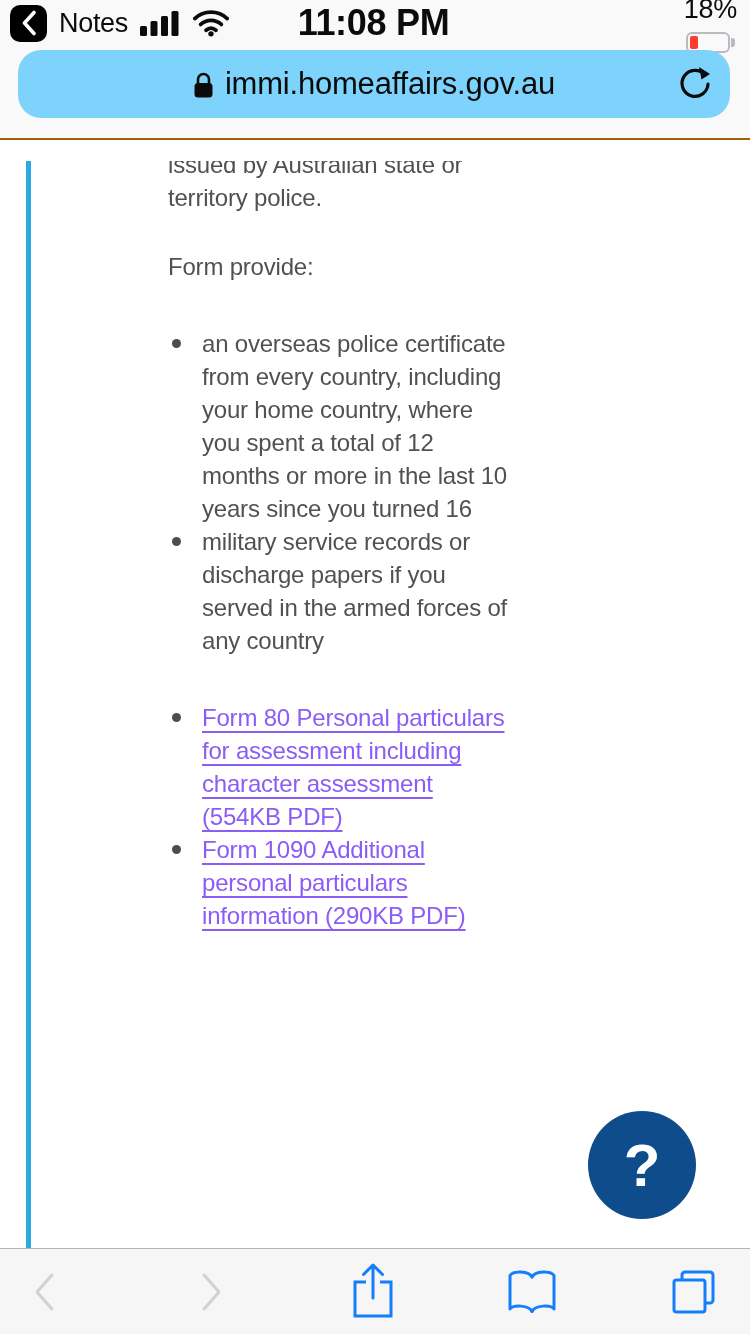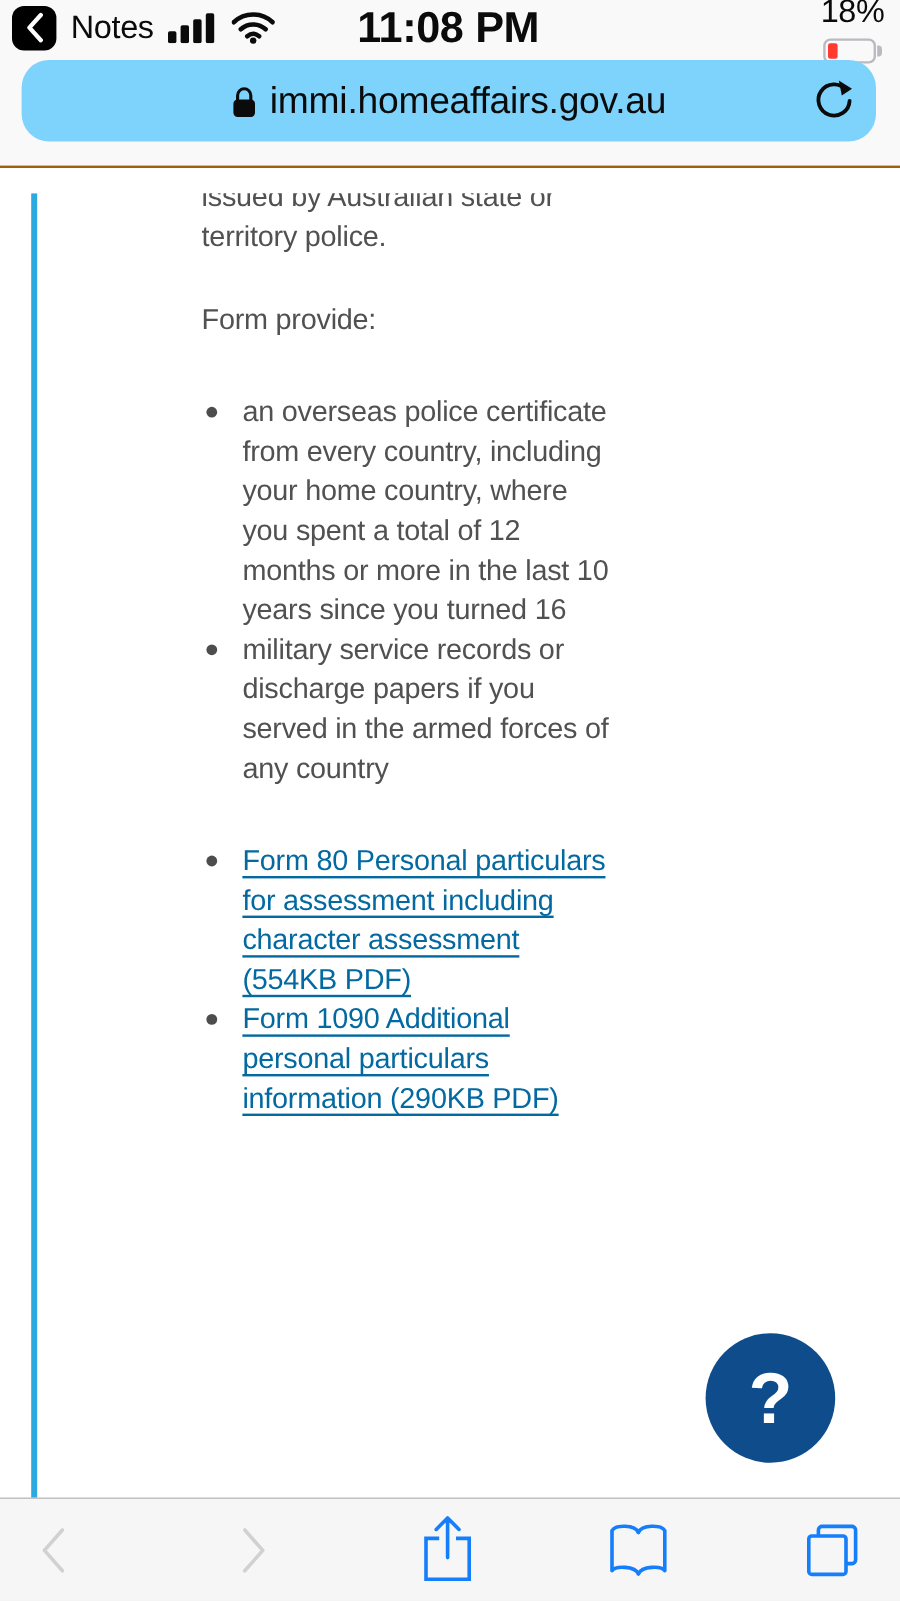--- a/index.html
+++ b/index.html
@@ -61,21 +61,21 @@
   .text-col p.clipped-top { margin-top:-13px; }
   .text-col ul { list-style:none; margin:44px 0 44px; padding-left:34px; }
   .text-col ul.links { margin-top:36px; margin-bottom:0; }
   .text-col li { position:relative; }
   .text-col li::before {
     content:''; position:absolute; left:-30px; top:12px;
     width:9px; height:9px; border-radius:50%; background:#4d4d4d;
   }
   .lines { white-space:pre-line; }
   .text-col a {
-    color:#0369a1; 
+    color:#8b5cf6; 
     text-decoration-thickness:2px; text-underline-offset:5px;
   }
 
   
   .help-fab {
     position:absolute; left:588px; top:1111px; width:108px; height:108px;
     border-radius:50%; background:#0f4c8b; color:#fff;
     display:flex; align-items:center; justify-content:center;
     font-size:60px; font-weight:bold; z-index:5;
   }

